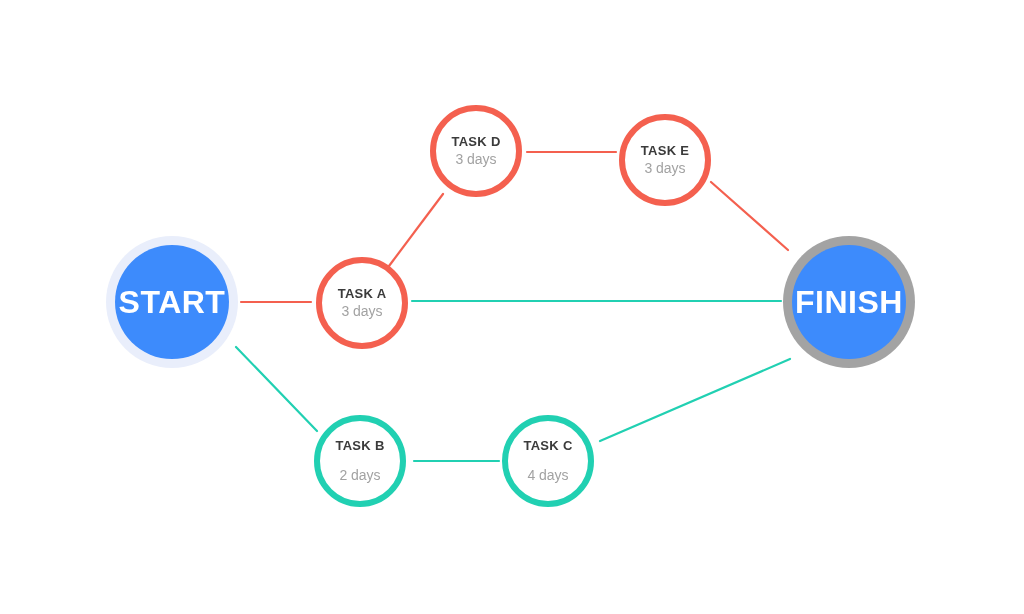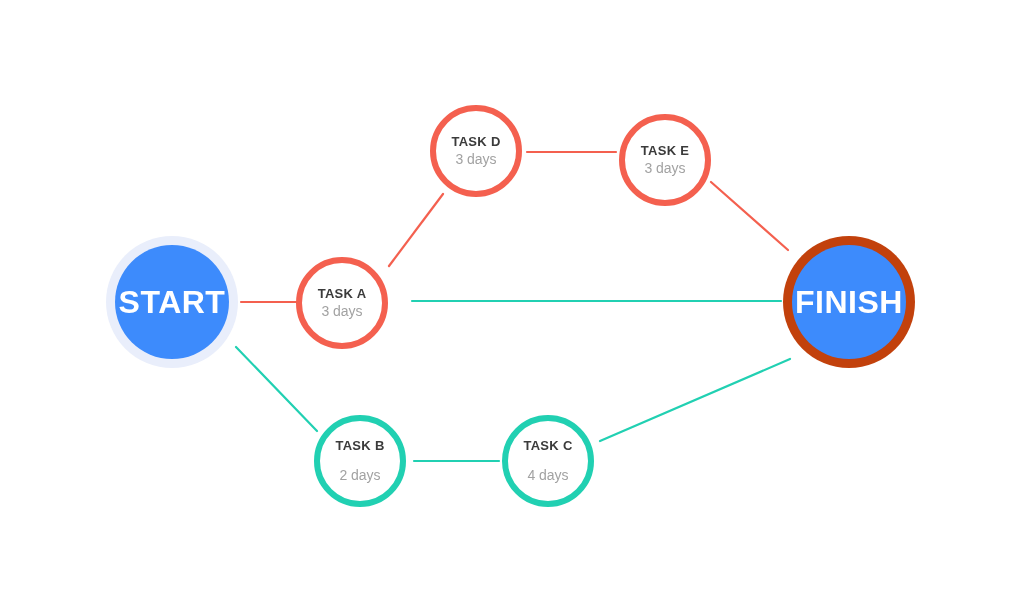--- a/index.html
+++ b/index.html
@@ -106,21 +106,21 @@
     <line x1="414" y1="461" x2="499" y2="461" stroke="#21d0b2" stroke-width="2.2" stroke-linecap="round"></line>
     <line x1="600" y1="441" x2="790" y2="359" stroke="#21d0b2" stroke-width="2.2" stroke-linecap="round"></line>
   </svg>
 
   <div class="node node-terminal" style="left: 106px; top: 236px; width: 132px; height: 132px; background: rgb(233, 238, 251);">
     <div class="terminal-core" style="background: rgb(61, 139, 252);">
       <span class="terminal-label">START</span>
     </div>
   </div>
 
-  <div class="node node-task path-red" style="left: 296px; top: 257px; width: 92px; height: 92px; border-color: rgb(244, 96, 79);">
+  <div class="node node-task path-red" style="left: 316px; top: 257px; width: 92px; height: 92px; border-color: rgb(244, 96, 79);">
     <span class="task-title">TASK A</span>
     <span class="task-duration">3 days</span>
   </div>
 
   <div class="node node-task path-red" style="left: 430px; top: 105px; width: 92px; height: 92px; border-color: rgb(244, 96, 79);">
     <span class="task-title">TASK D</span>
     <span class="task-duration">3 days</span>
   </div>
 
   <div class="node node-task path-red" style="left: 619px; top: 114px; width: 92px; height: 92px; border-color: rgb(244, 96, 79);">
@@ -131,19 +131,19 @@
   <div class="node node-task path-green" style="left: 314px; top: 415px; width: 92px; height: 92px; border-color: rgb(33, 208, 178);">
     <span class="task-title">TASK B</span>
     <span class="task-duration">2 days</span>
   </div>
 
   <div class="node node-task path-green" style="left: 502px; top: 415px; width: 92px; height: 92px; border-color: rgb(33, 208, 178);">
     <span class="task-title">TASK C</span>
     <span class="task-duration">4 days</span>
   </div>
 
-  <div class="node node-terminal" style="left: 783px; top: 236px; width: 132px; height: 132px; background: #c2410c;">
+  <div class="node node-terminal" style="left: 783px; top: 236px; width: 132px; height: 132px; background: #a3a3a3;">
     <div class="terminal-core" style="background: rgb(61, 139, 252);">
       <span class="terminal-label">FINISH</span>
     </div>
   </div>
 
 </div>
 
 </body></html>

